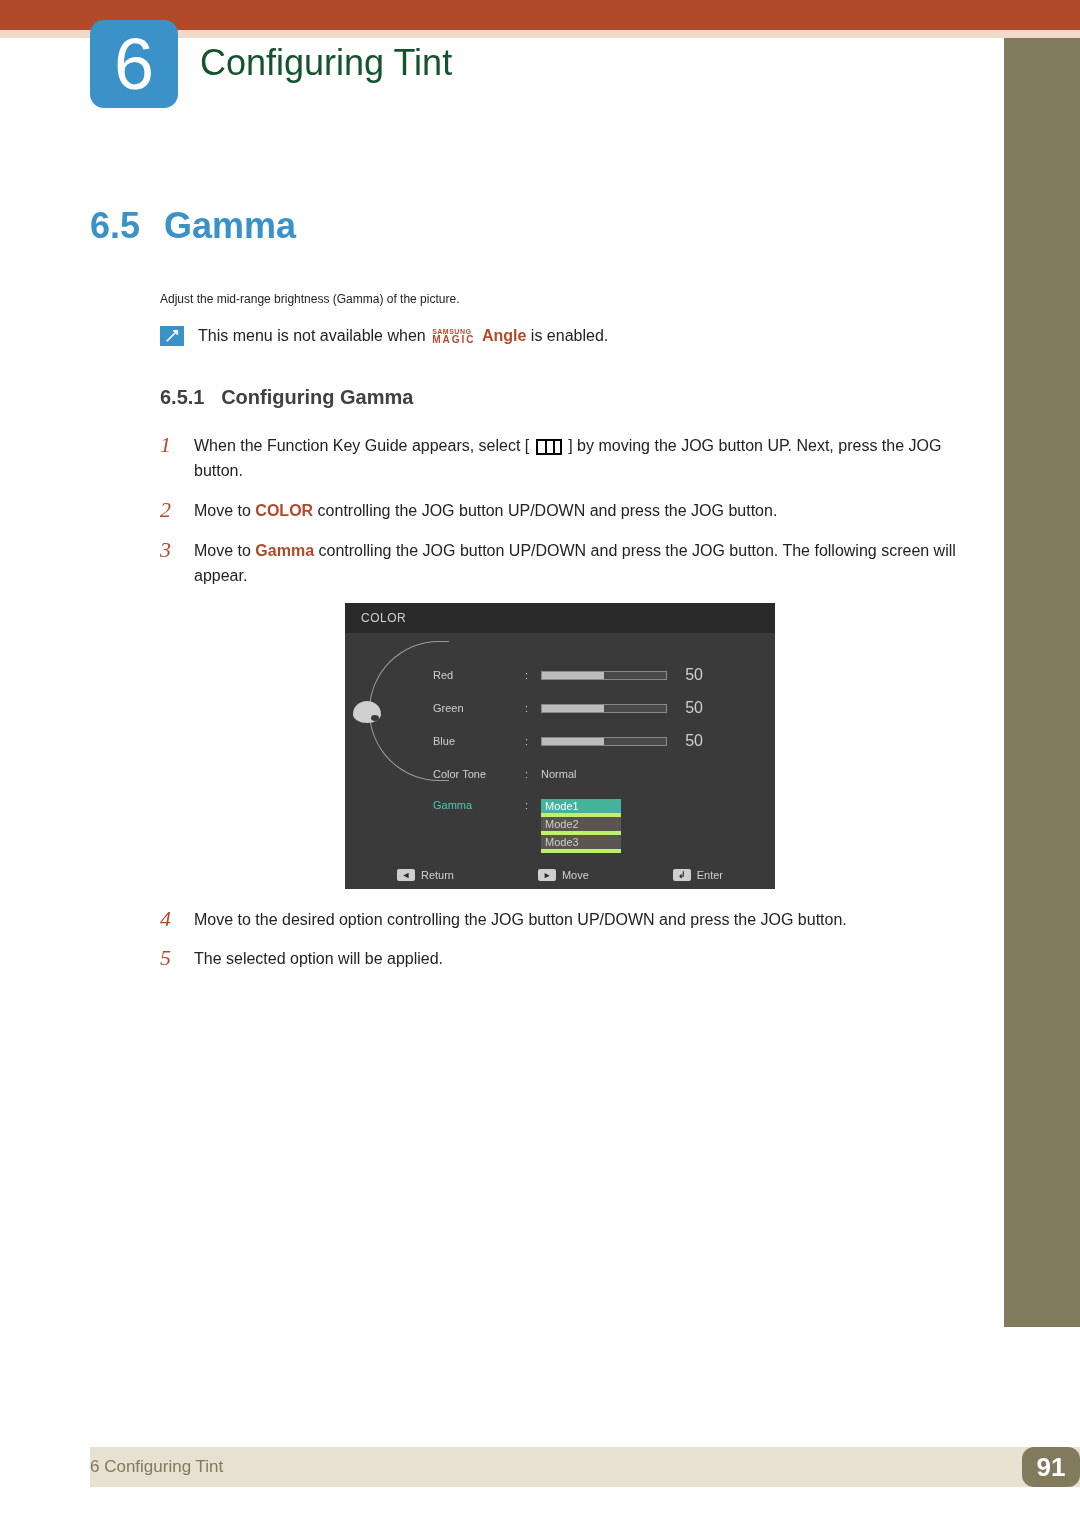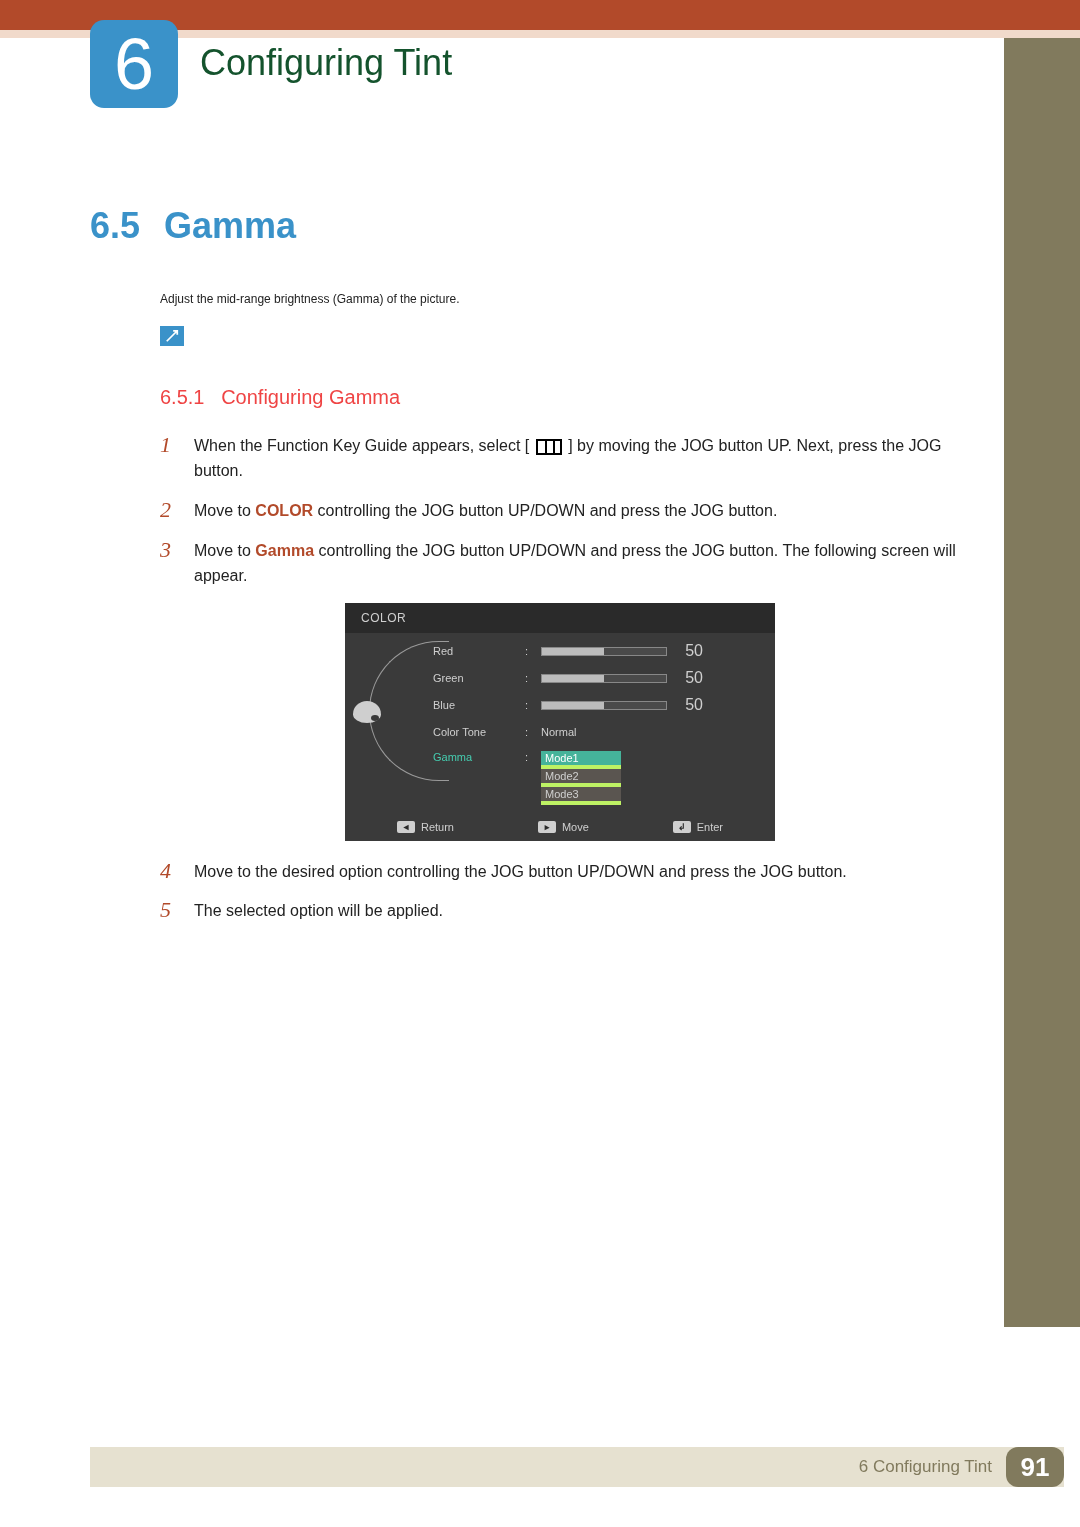--- a/index.html
+++ b/index.html
@@ -105,22 +105,22 @@
     line-height: 0.9;
     vertical-align: middle;
     margin: 0 2px;
   }
   .magic-small { font-size: 7px; color: #b24a2a; font-weight: bold; letter-spacing: 0.5px; }
   .magic-big { font-size: 10px; color: #b24a2a; font-weight: bold; letter-spacing: 2px; }
   .angle { color: #b24a2a; font-weight: bold; }
   .h3row {
     margin-left: 70px;
     font-size: 20px;
-    color: #ef4444;
-    font-weight: normal;
+    color: #404040;
+    font-weight: bold;
     margin-bottom: 24px;
   }
   .steps {
     margin-left: 70px;
   }
   .step {
     display: flex;
     gap: 18px;
     margin-bottom: 14px;
   }
@@ -210,22 +210,23 @@
     position: absolute;
     right: 2px; bottom: 2px;
     width: 8px; height: 6px;
     background: #3a3a3a;
     border-radius: 50%;
   }
   .osd-rows {
     flex: 1;
     display: flex;
     flex-direction: column;
-    gap: 10px;
+    gap: 16px;
     padding-left: 26px;
+    margin-top: 24px;
   }
   .osd-row {
     display: flex;
     align-items: center;
     gap: 10px;
     height: 17px;
   }
   .osd-label { width: 82px; font-size: 11px; }
   .osd-label.sel { color: #45cdb0; }
   .osd-colon { width: 6px; font-size: 11px; color: #cfcfcf; }
@@ -276,27 +277,27 @@
     color: #2a2a2a;
     font-size: 9px;
     border-radius: 2px;
     font-weight: bold;
   }
 
   
   .footer-band {
     position: absolute;
     left: 90px;
-    right: 16px;
+    right: 0;
     bottom: 40px;
     height: 40px;
     background: #e6e1d0;
     display: flex;
     align-items: center;
-    justify-content: flex-end;
+    justify-content: space-between;
     gap: 0;
   }
   .footer-text {
     color: #817a5d;
     font-size: 17px;
     padding-right: 14px;
   }
   .footer-page {
     width: 58px;
     height: 40px;
@@ -329,20 +330,29 @@
     <div class="h2title">Gamma</div>
   </div>
 
   <div class="para">Adjust the mid-range brightness (Gamma) of the picture.</div>
 
   <div class="note-row">
     <div class="note-icon">
       <svg width="14" height="14" viewBox="0 0 24 24" fill="none" stroke="#fff" stroke-width="3">
         <path d="M3 21 L21 3 M14 3 H21 V10"></path>
       </svg>
+    </div>
+    <div class="note-text">
+      <span>This menu is not available when </span>
+      <span class="magic-word">
+        <span class="magic-small">SAMSUNG</span>
+        <span class="magic-big">MAGIC</span>
+      </span>
+      <span class="angle">Angle</span>
+      <span> is enabled.</span>
     </div>
   </div>
 
   <div class="h3row">
     <span>6.5.1</span>&nbsp;&nbsp;
     <span>Configuring Gamma</span>
   </div>
 
   <div class="steps">
 

